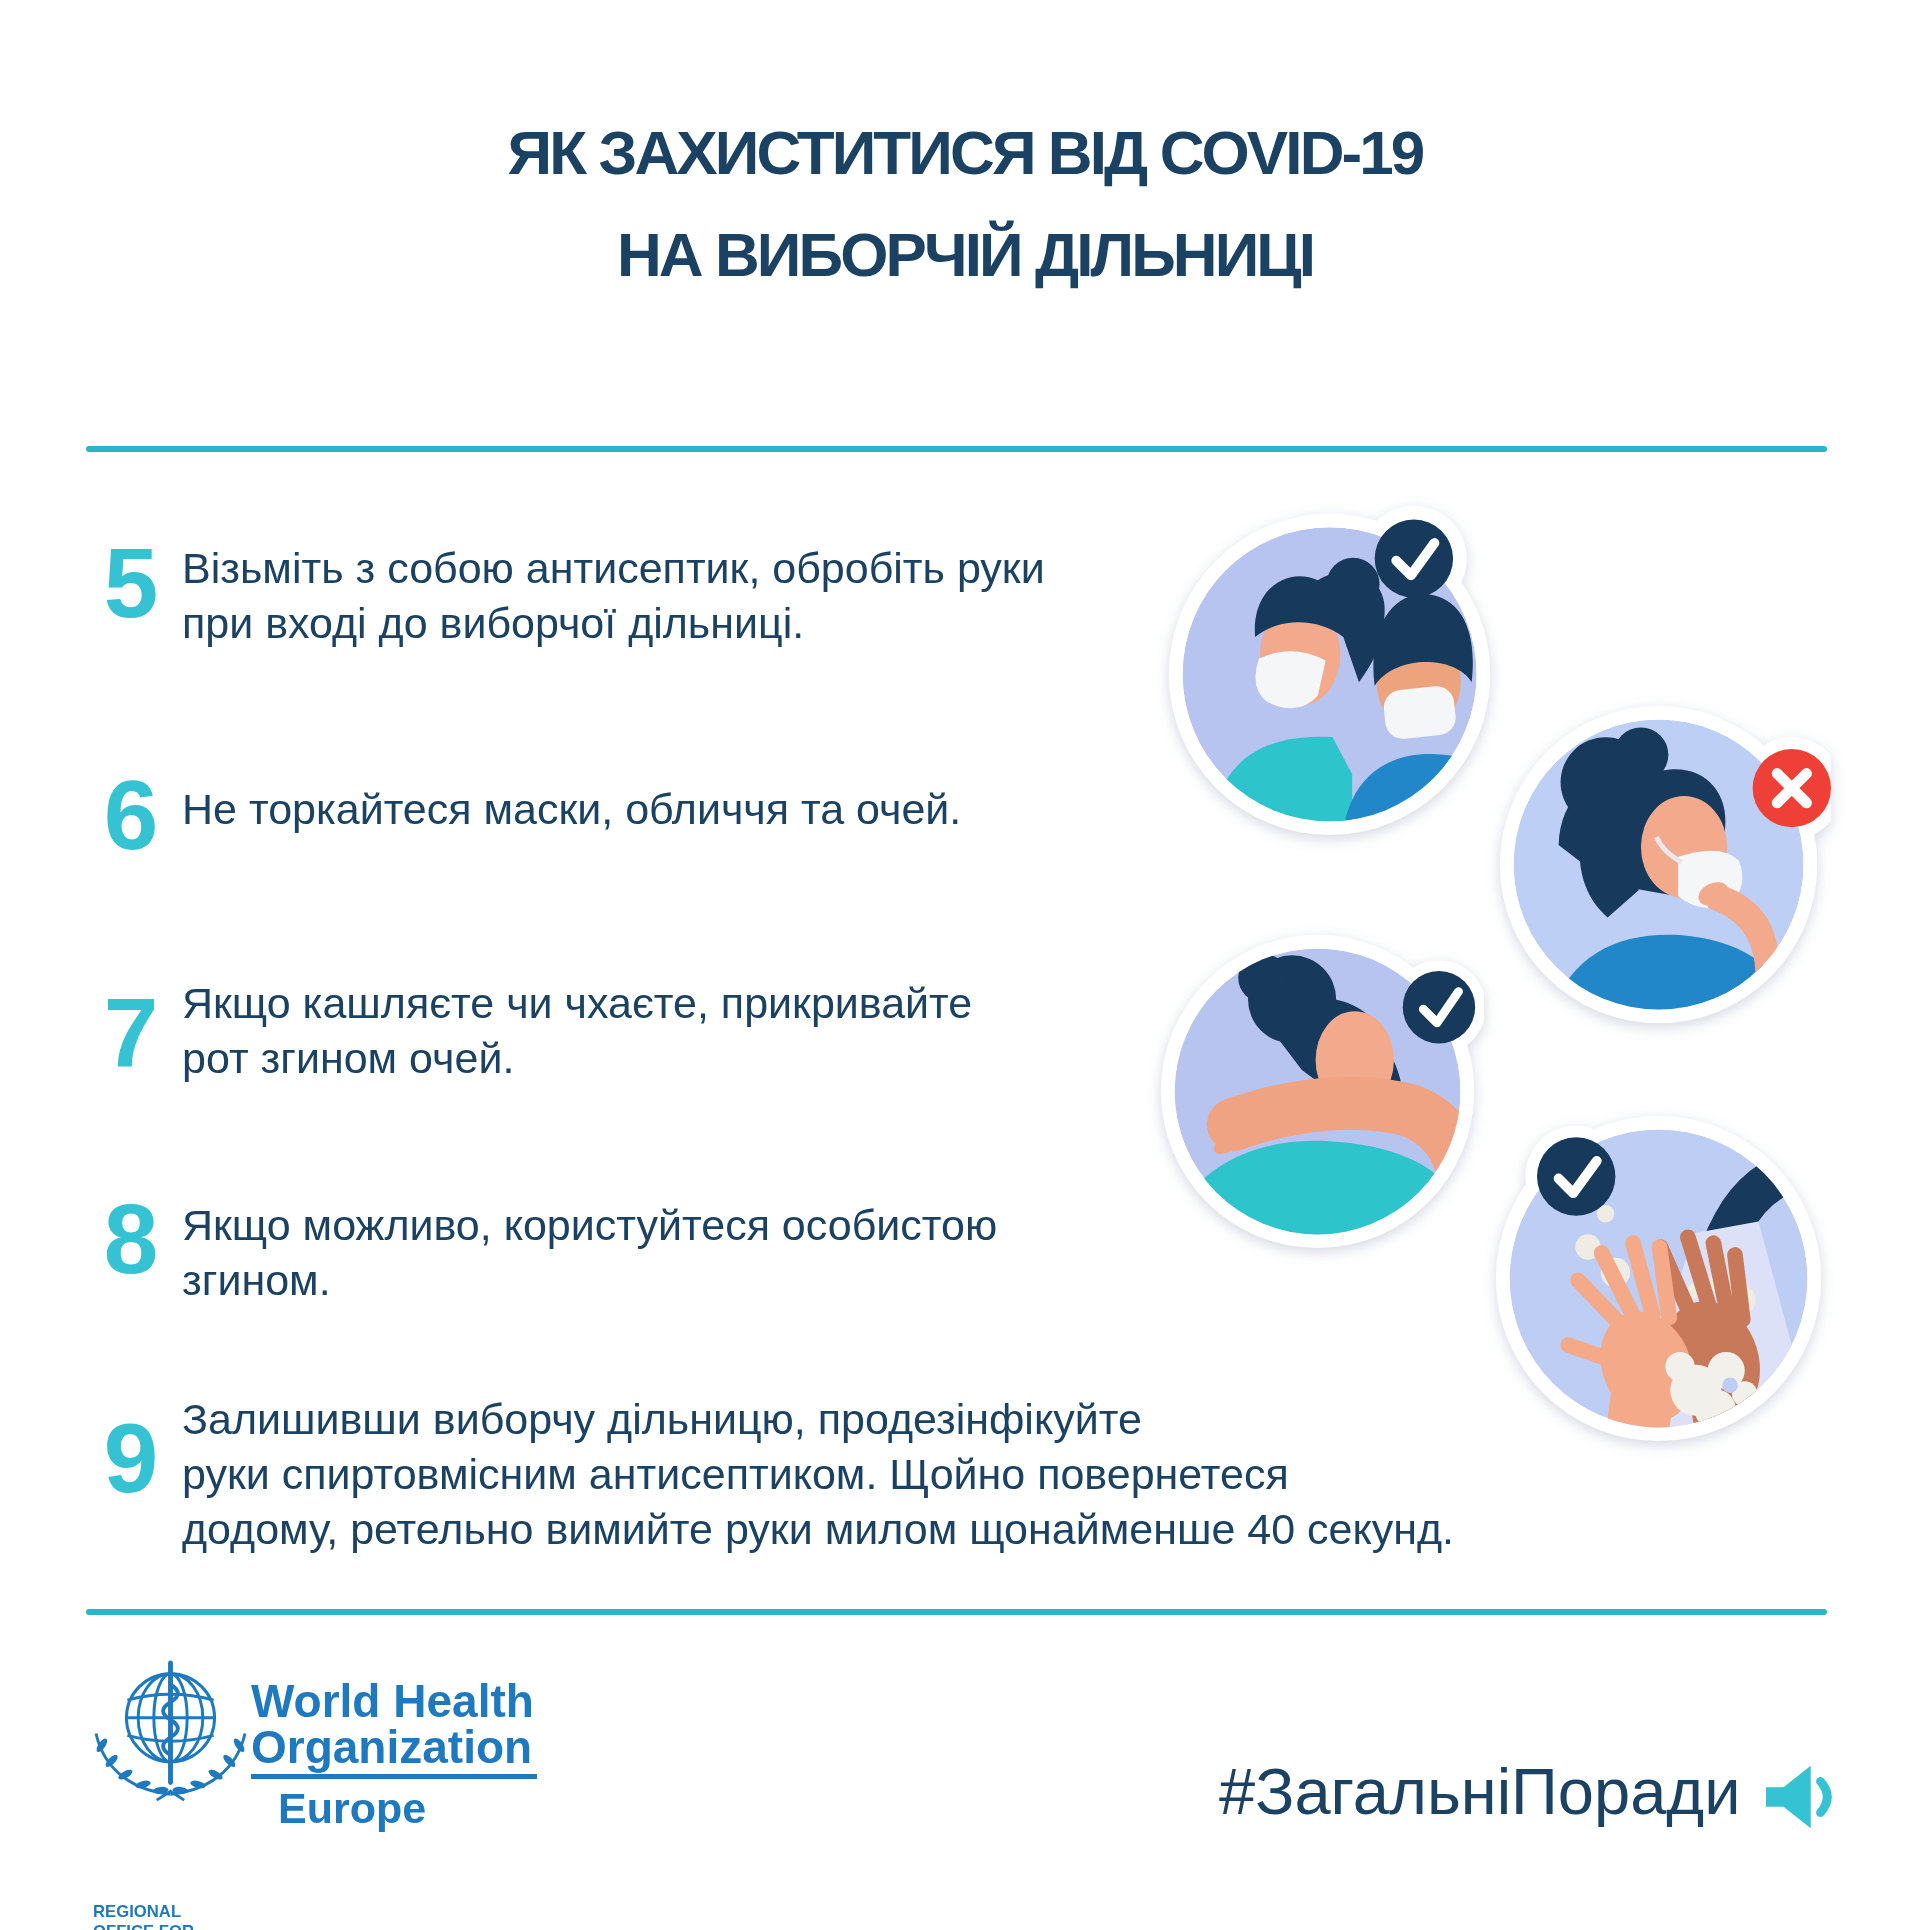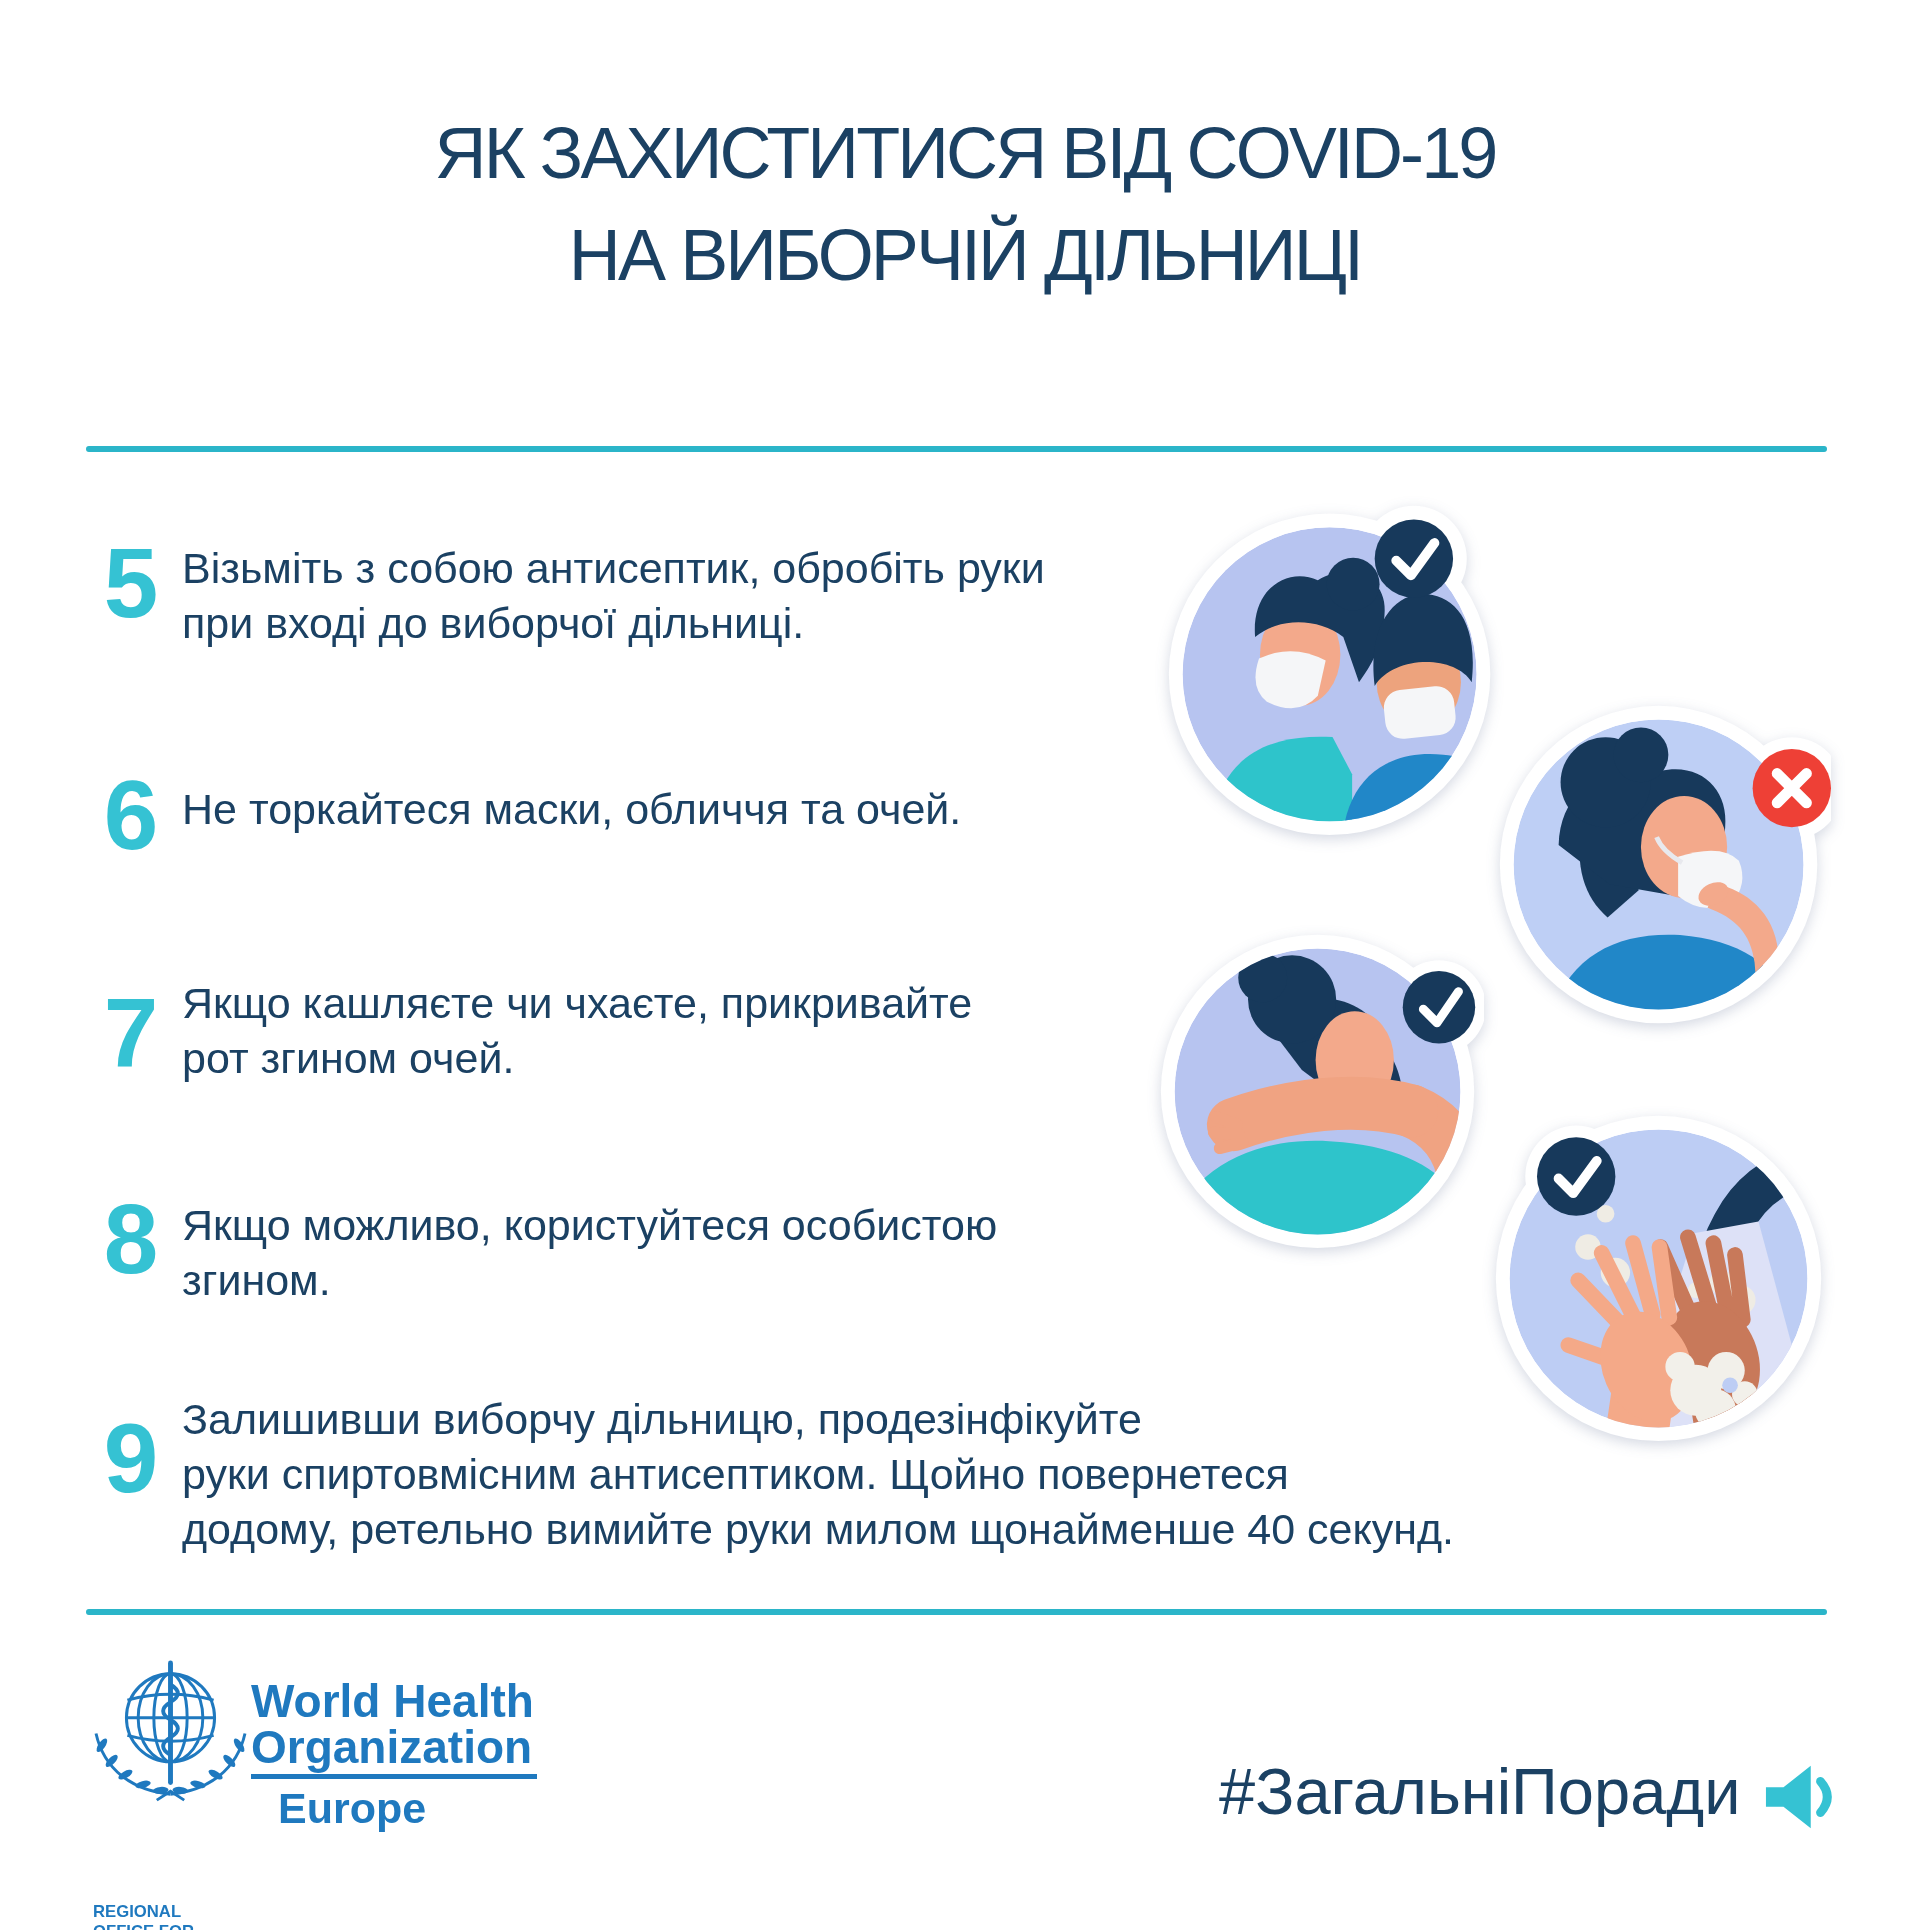--- a/index.html
+++ b/index.html
@@ -2,21 +2,21 @@
 <html><head>
 <meta charset="utf-8">
 <style>
   html,body{margin:0;padding:0;background:#ffffff;}
   .page{
     position:relative;width:1930px;height:1931px;background:#ffffff;overflow:hidden;
     font-family:"Liberation Sans", sans-serif;
   }
   .title{
     position:absolute;top:102px;left:0;width:100%;text-align:center;
-    color:#1B4163;font-weight:400;font-size:72px;line-height:102px;letter-spacing:-2.9px;
+    color:#1B4163;font-weight:700;font-size:62px;line-height:102px;letter-spacing:-2.9px;
   }
   .divider{
     position:absolute;left:86px;width:1741px;height:5.9px;background:#2BB5C9;border-radius:2.9px;
   }
   .num{
     position:absolute;left:86px;width:90px;text-align:center;
     color:#35C2D3;font-weight:bold;font-size:98px;line-height:98px;
   }
   .txt{
     position:absolute;left:182px;color:#1B4163;font-size:43px;line-height:55px;font-weight:400;

